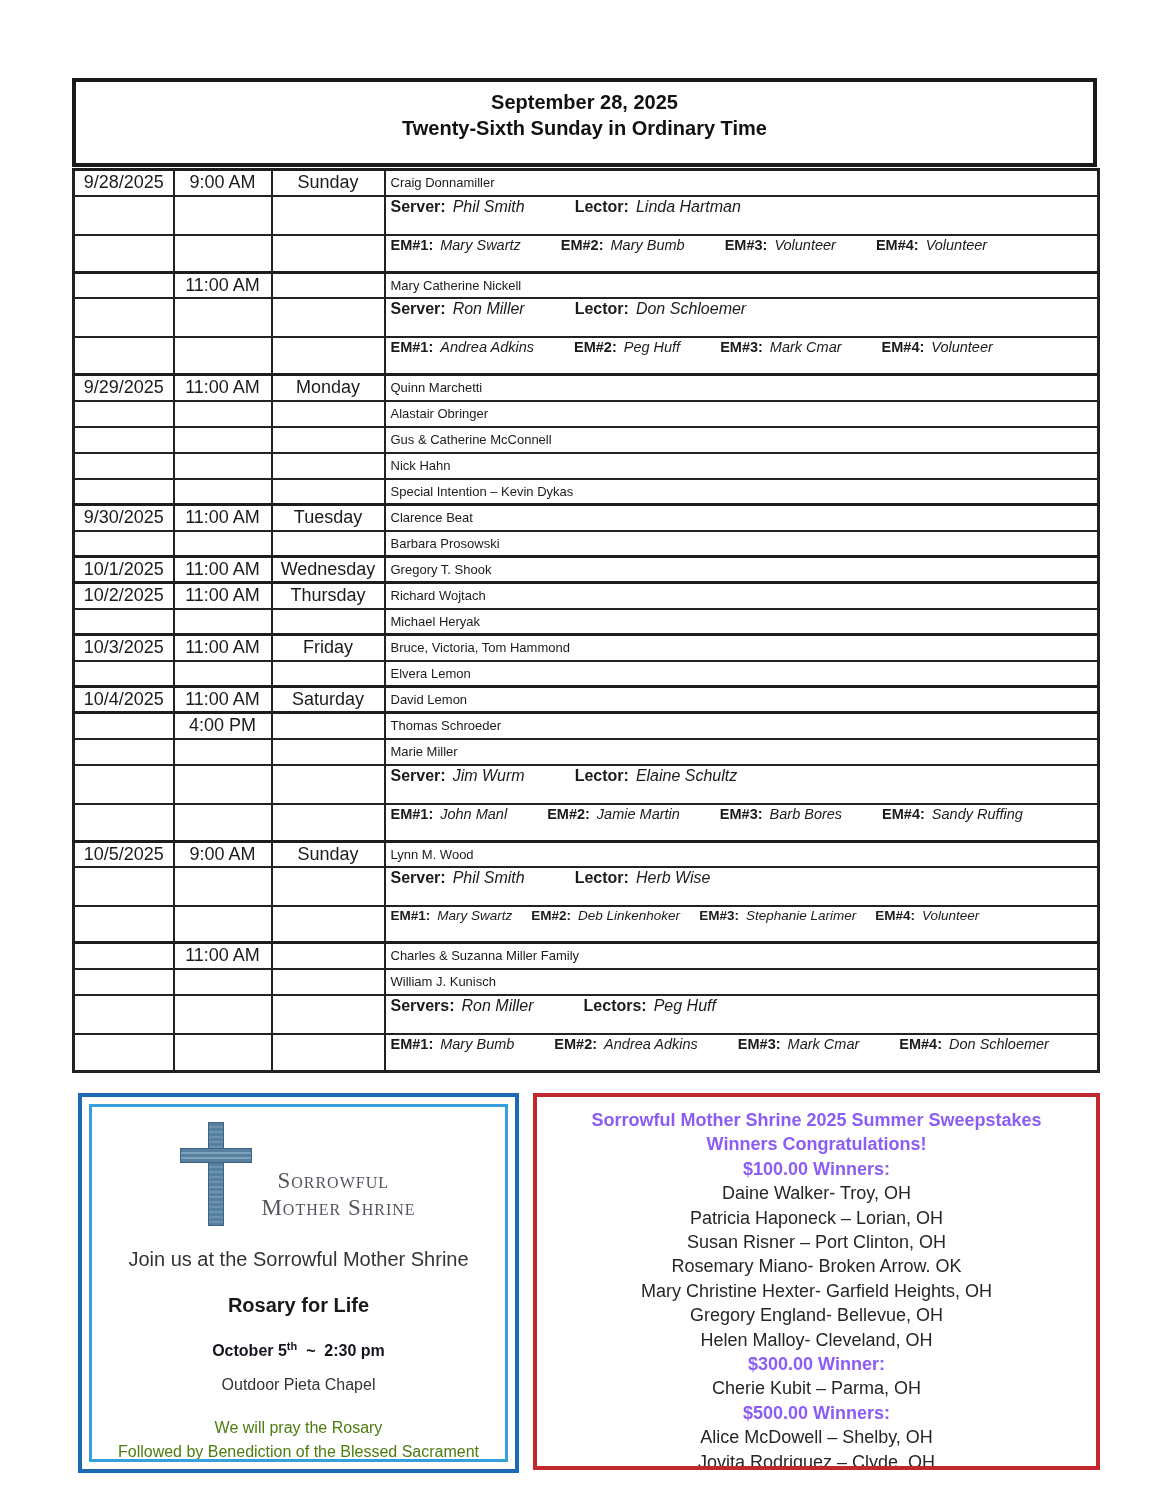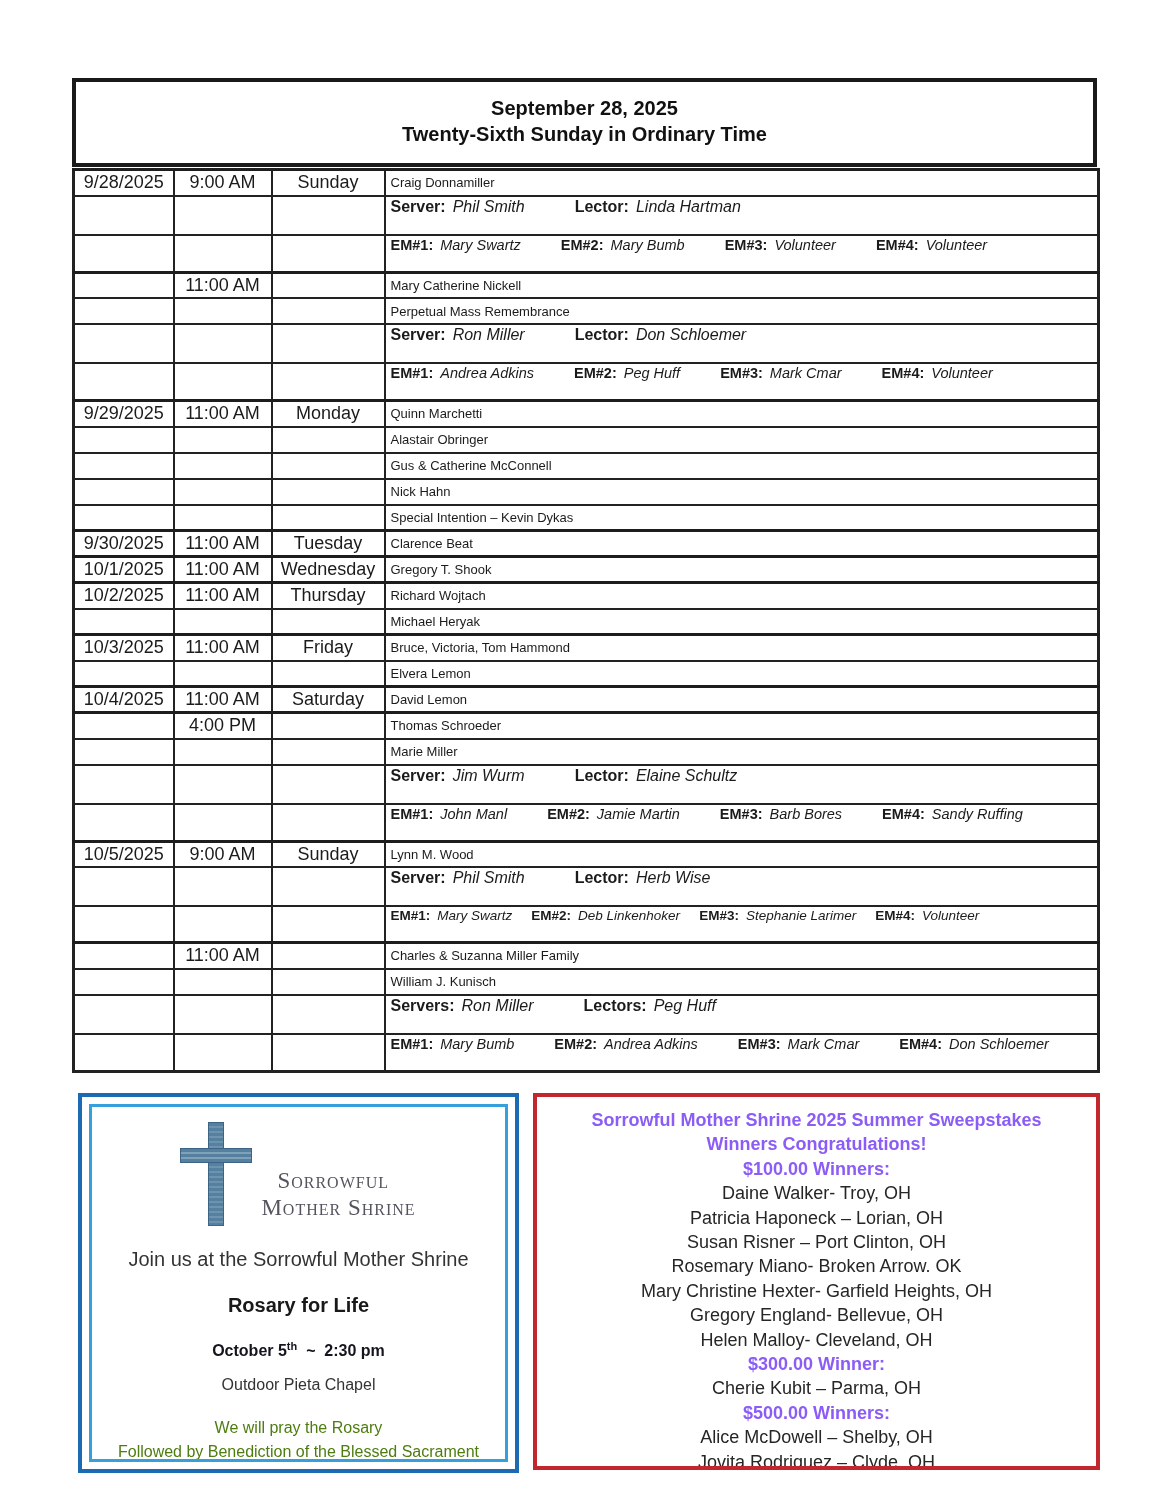--- a/index.html
+++ b/index.html
@@ -1,21 +1,21 @@
 <!DOCTYPE html>
 <html><head>
 <meta charset="utf-8">
 <style>
   html,body{margin:0;padding:0;background:#ffffff;}
   .page{position:relative;width:1159px;height:1500px;background:#ffffff;
         font-family:"Liberation Sans",sans-serif;color:#1b1b1b;overflow:hidden;}
 
   
   .header-box{position:absolute;left:72px;top:78px;width:1025px;height:89px;
-              border:4px solid #1a1a1a;box-sizing:border-box;text-align:center;padding-top:13px;}
+              border:4px solid #1a1a1a;box-sizing:border-box;text-align:center;padding-top:7px;}
   .header-box .hl{font-weight:bold;font-size:20px;line-height:26px;color:#111;}
 
   
   table.schedule{position:absolute;left:72px;top:168px;width:1025px;
                  border-collapse:collapse;table-layout:fixed;border:3px solid #222;}
   table.schedule td{border:2px solid #222;overflow:hidden;white-space:nowrap;box-sizing:border-box;}
   tr.grp td{border-top:3px solid #1d1d1d;}
   td.date,td.time,td.day{text-align:center;font-size:18px;}
   td.desc{text-align:left;padding-left:5px;}
   tr.name td{height:26px;vertical-align:middle;}
@@ -107,26 +107,20 @@
               <span class="pair"><span class="lbl">EM#4:</span><span class="val">Volunteer</span></span>
             </div>
           </td>
         </tr>
         <tr class="name grp">
           <td class="date"></td>
           <td class="time">11:00 AM</td>
           <td class="day"></td>
           <td class="desc"><span>Mary Catherine Nickell</span></td>
         </tr>
-        <tr class="name">
-          <td class="date"></td>
-          <td class="time"></td>
-          <td class="day"></td>
-          <td class="desc"><span>Perpetual Mass Remembrance</span></td>
-        </tr>
         <tr class="server">
           <td class="date"></td>
           <td class="time"></td>
           <td class="day"></td>
           <td class="desc">
             <div class="minrow">
               <span class="pair"><span class="lbl">Server:</span><span class="val">Ron Miller</span></span>
               <span class="pair"><span class="lbl">Lector:</span><span class="val">Don Schloemer</span></span>
             </div>
           </td>
@@ -172,20 +166,26 @@
           <td class="date"></td>
           <td class="time"></td>
           <td class="day"></td>
           <td class="desc"><span>Special Intention – Kevin Dykas</span></td>
         </tr>
         <tr class="name grp">
           <td class="date">9/30/2025</td>
           <td class="time">11:00 AM</td>
           <td class="day">Tuesday</td>
           <td class="desc"><span>Clarence Beat</span></td>
+        </tr>
+        <tr class="name">
+          <td class="date"></td>
+          <td class="time"></td>
+          <td class="day"></td>
+          <td class="desc"><span>Barbara Prosowski</span></td>
         </tr>
         <tr class="name grp">
           <td class="date">10/1/2025</td>
           <td class="time">11:00 AM</td>
           <td class="day">Wednesday</td>
           <td class="desc"><span>Gregory T. Shook</span></td>
         </tr>
         <tr class="name grp">
           <td class="date">10/2/2025</td>
           <td class="time">11:00 AM</td>

